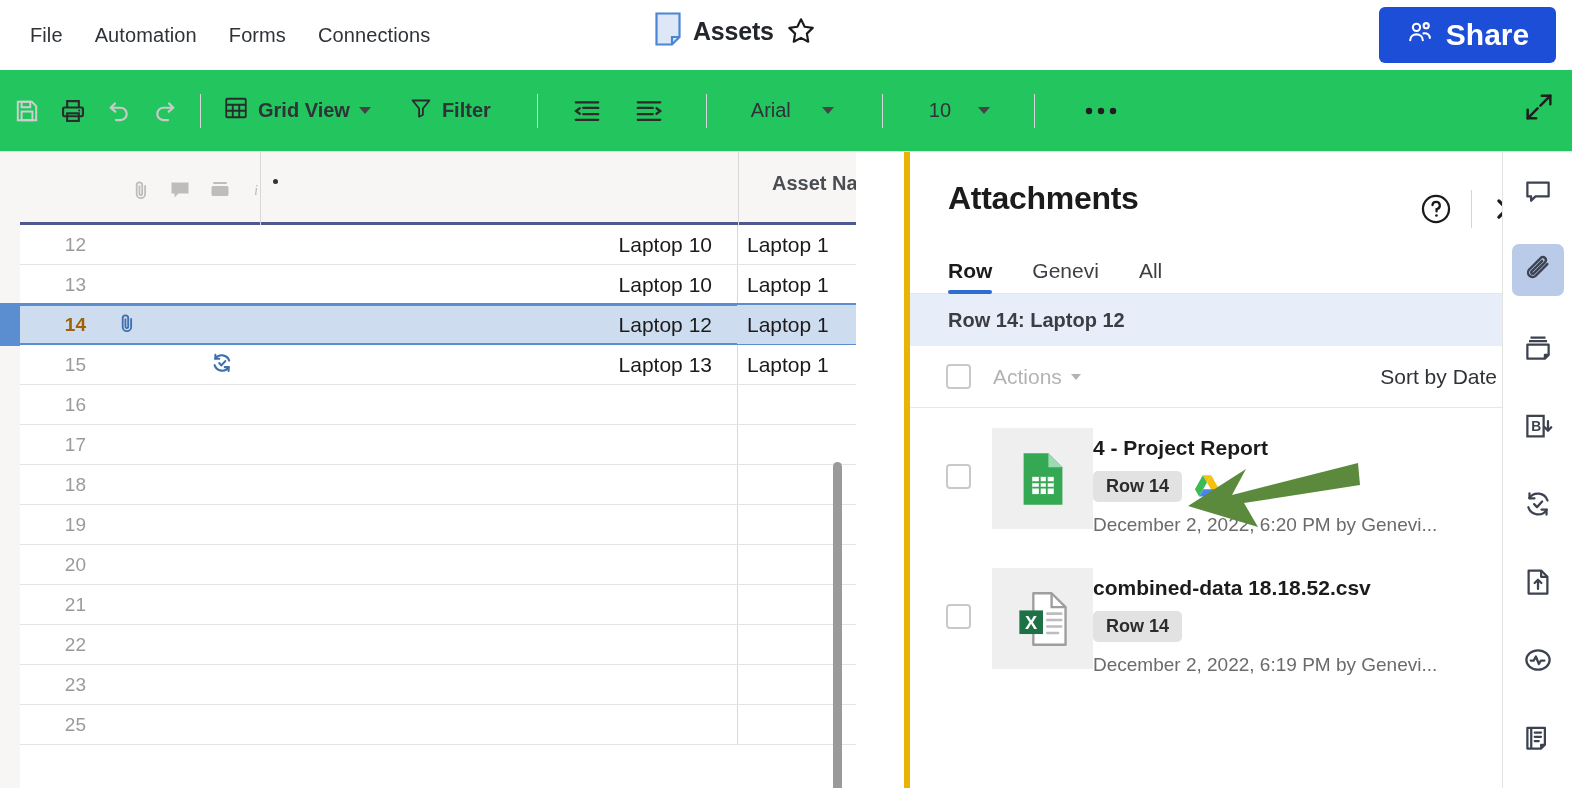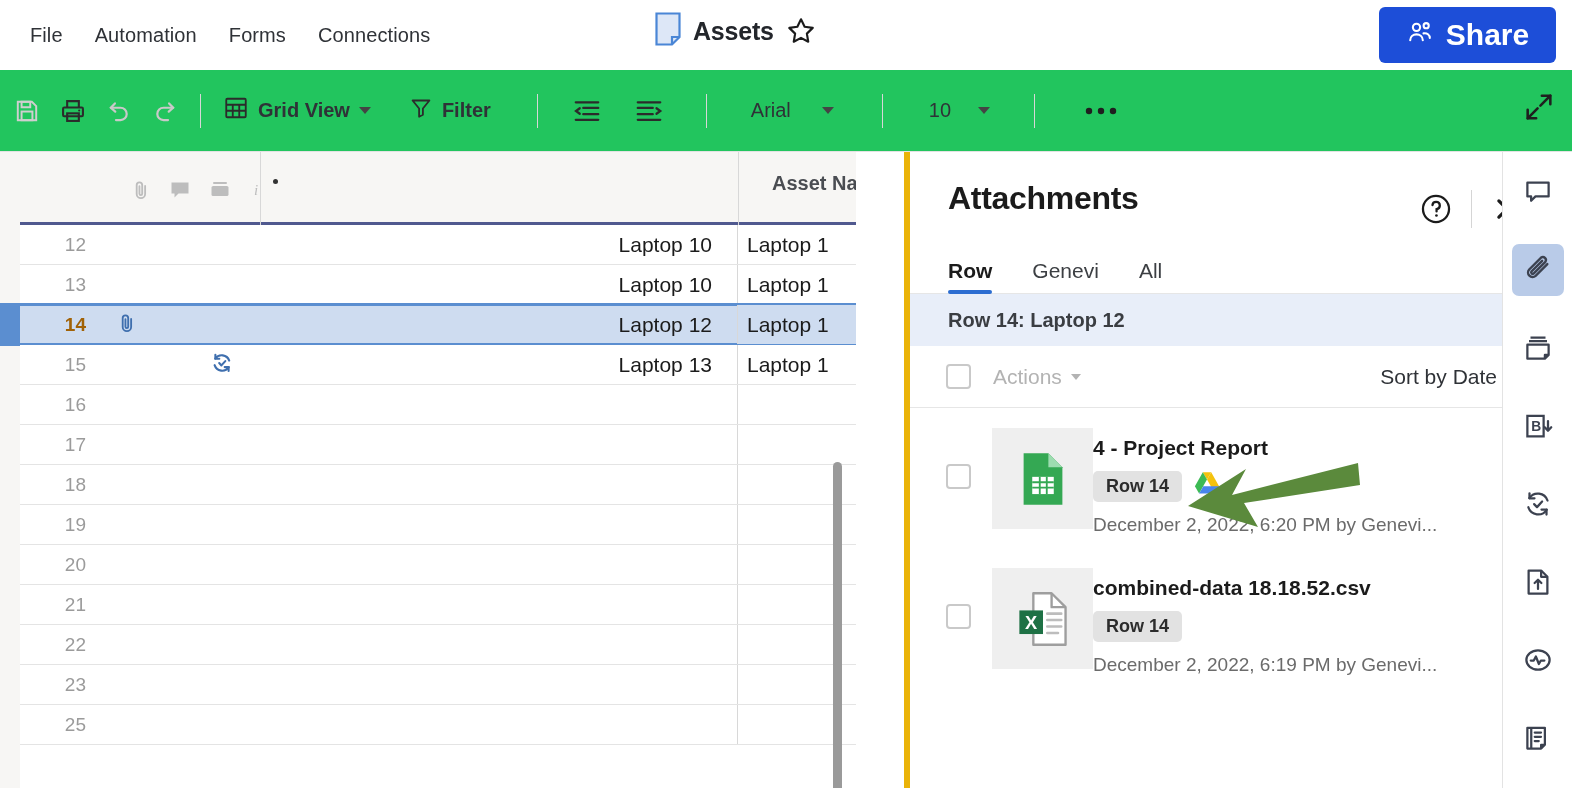--- a/index.html
+++ b/index.html
@@ -180,21 +180,21 @@
   .att-item {
     display: flex; align-items: flex-start; padding: 16px 20px 16px 36px; cursor: pointer;
   }
   .att-chk { margin-top: 36px; }
   .att-thumb {
     width: 101px; height: 101px; background: #efefef; margin-left: 21px; flex: none;
     display: flex; align-items: center; justify-content: center;
   }
   .att-info { padding-top: 8px; min-width: 0; }
   .att-name { font-size: 21px; font-weight: bold; color: #1b1b1b; white-space: nowrap; }
-  .att-meta { display: flex; align-items: flex-start; gap: 12px; margin-top: 11px; }
+  .att-meta { display: flex; align-items: flex-end; gap: 12px; margin-top: 11px; }
   .pill {
     background: #e2e2e2; border-radius: 5px; padding: 5px 13px;
     font-size: 18px; font-weight: bold; color: #2c2c2c;
   }
   .att-date { margin-top: 12px; font-size: 19px; color: #6b6b6b; white-space: nowrap; }
 
   
   .anno-arrow { position: absolute; left: 1180px; top: 455px; pointer-events: none; }
 
   

